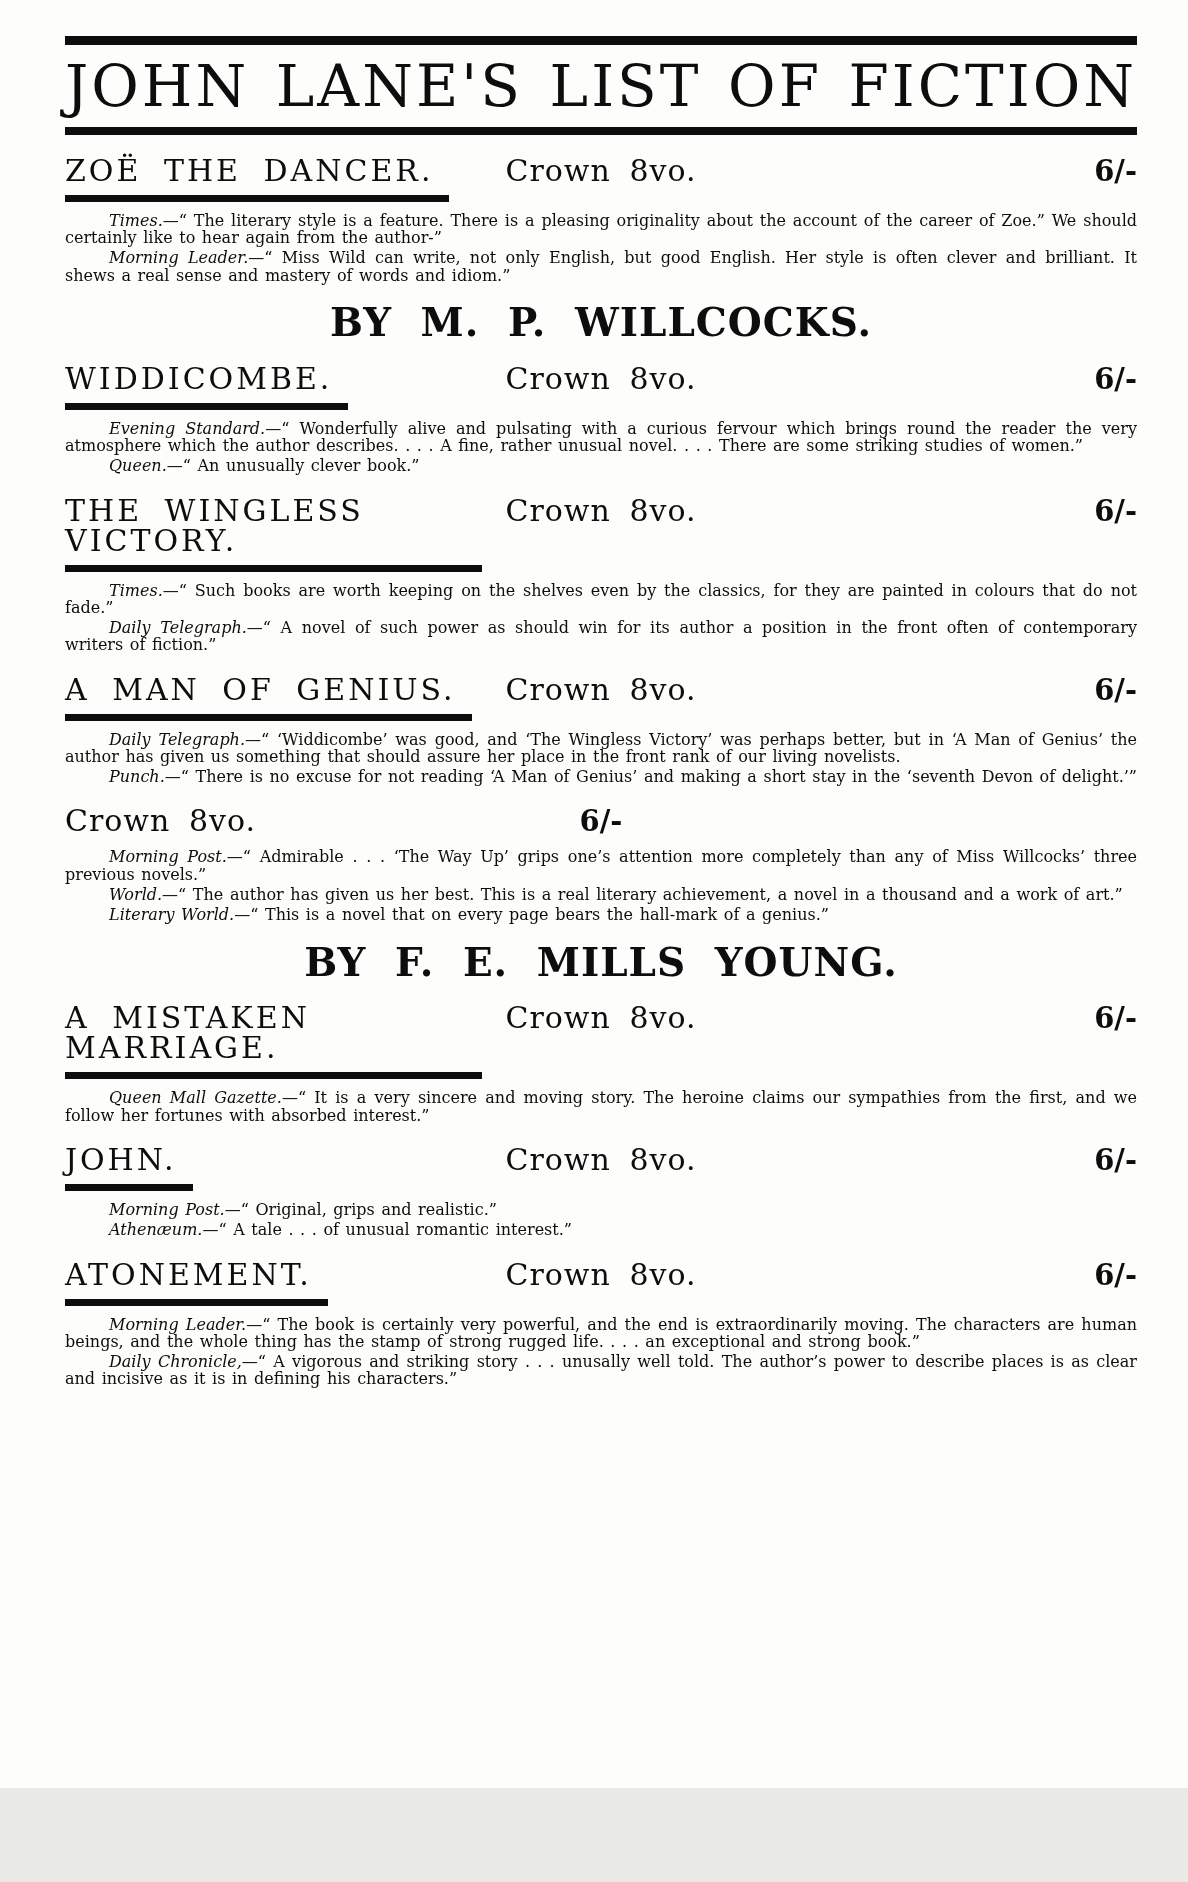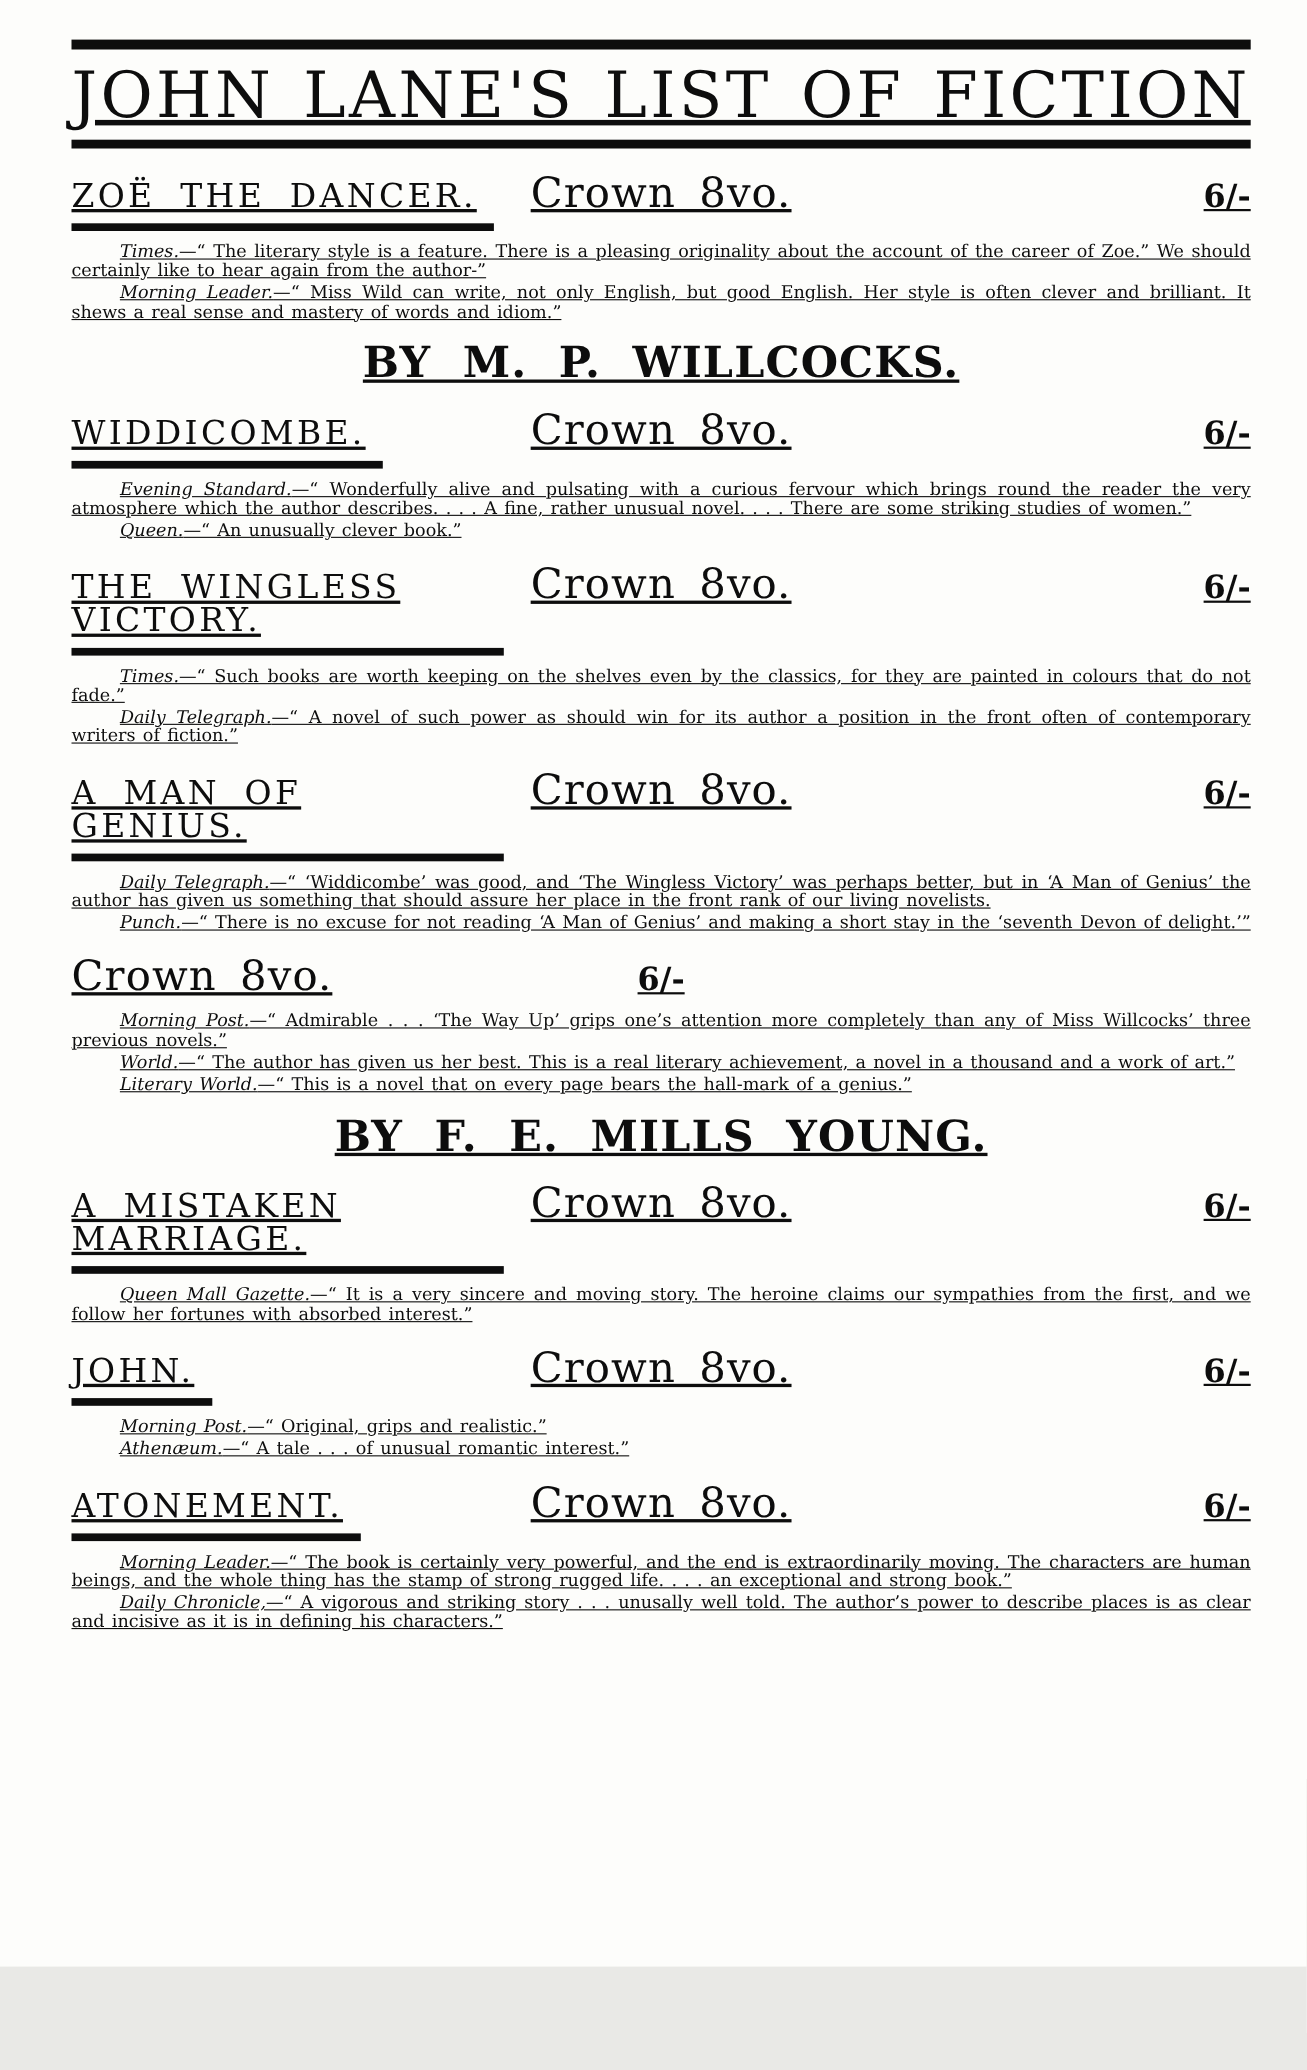--- a/index.html
+++ b/index.html
@@ -7,21 +7,20 @@
     position: relative;
     width: 1188px;
     height: 1788px;
     margin: 0 auto;
     background: #fdfdfb;
     color: #0d0d0d;
     font-family: "DejaVu Serif", "Liberation Serif", serif;
     box-sizing: border-box;
     padding: 30px 51px 0 65px;
     overflow: hidden;
-    text-decoration: underline;
   }
   .rule {
     background: #0d0d0d;
     border: none;
     margin: 0;
   }
   .rule.top { height: 9px; margin-top: 6px; }
   .rule.under-title { height: 8px; }
   .main-title {
     font-size: 58px;
@@ -52,21 +51,21 @@
   .book-title {
     justify-self: start;
     font-size: 30px;
     letter-spacing: 3px;
     word-spacing: 10px;
     border-bottom: 7px solid #0d0d0d;
     padding: 0 16px 9px 0;
     line-height: 1.0;
   }
   .book-format {
-    font-size: 38px;
+    font-size: 30px;
     letter-spacing: 1px;
     word-spacing: 8px;
   }
   .book-price {
     justify-self: end;
     font-size: 29px;
     font-weight: bold;
   }
   .review {
     font-size: 16px;

